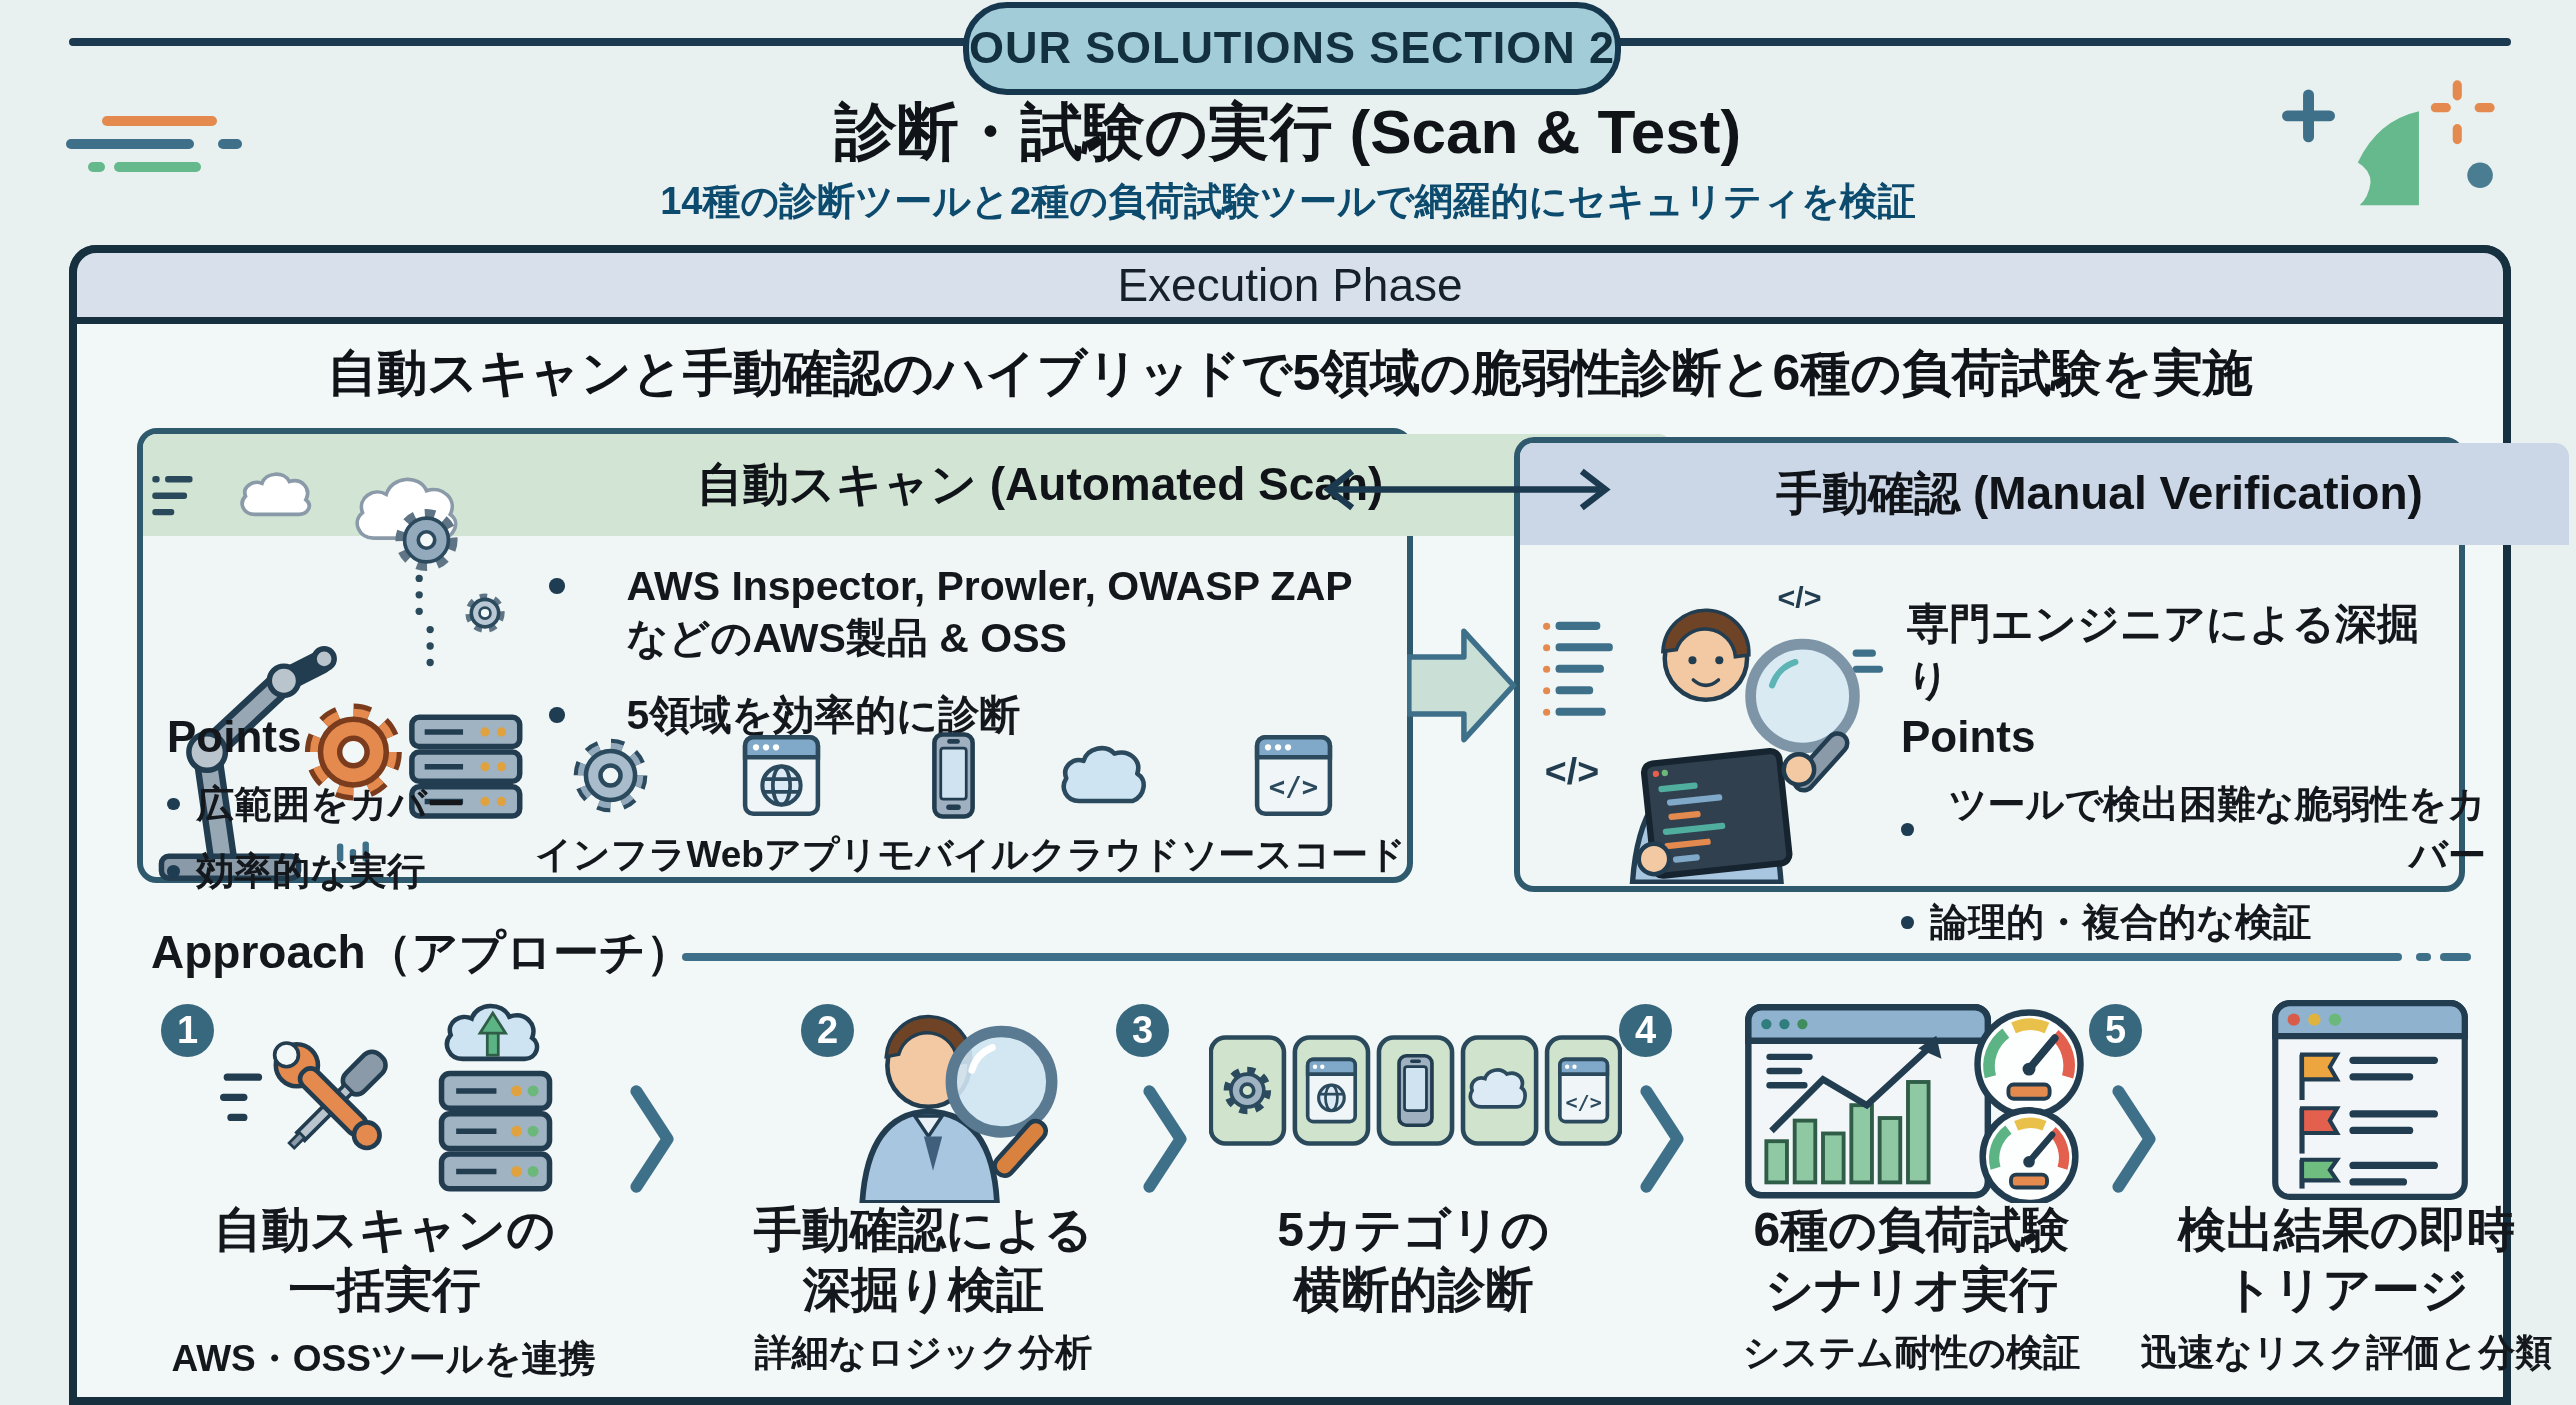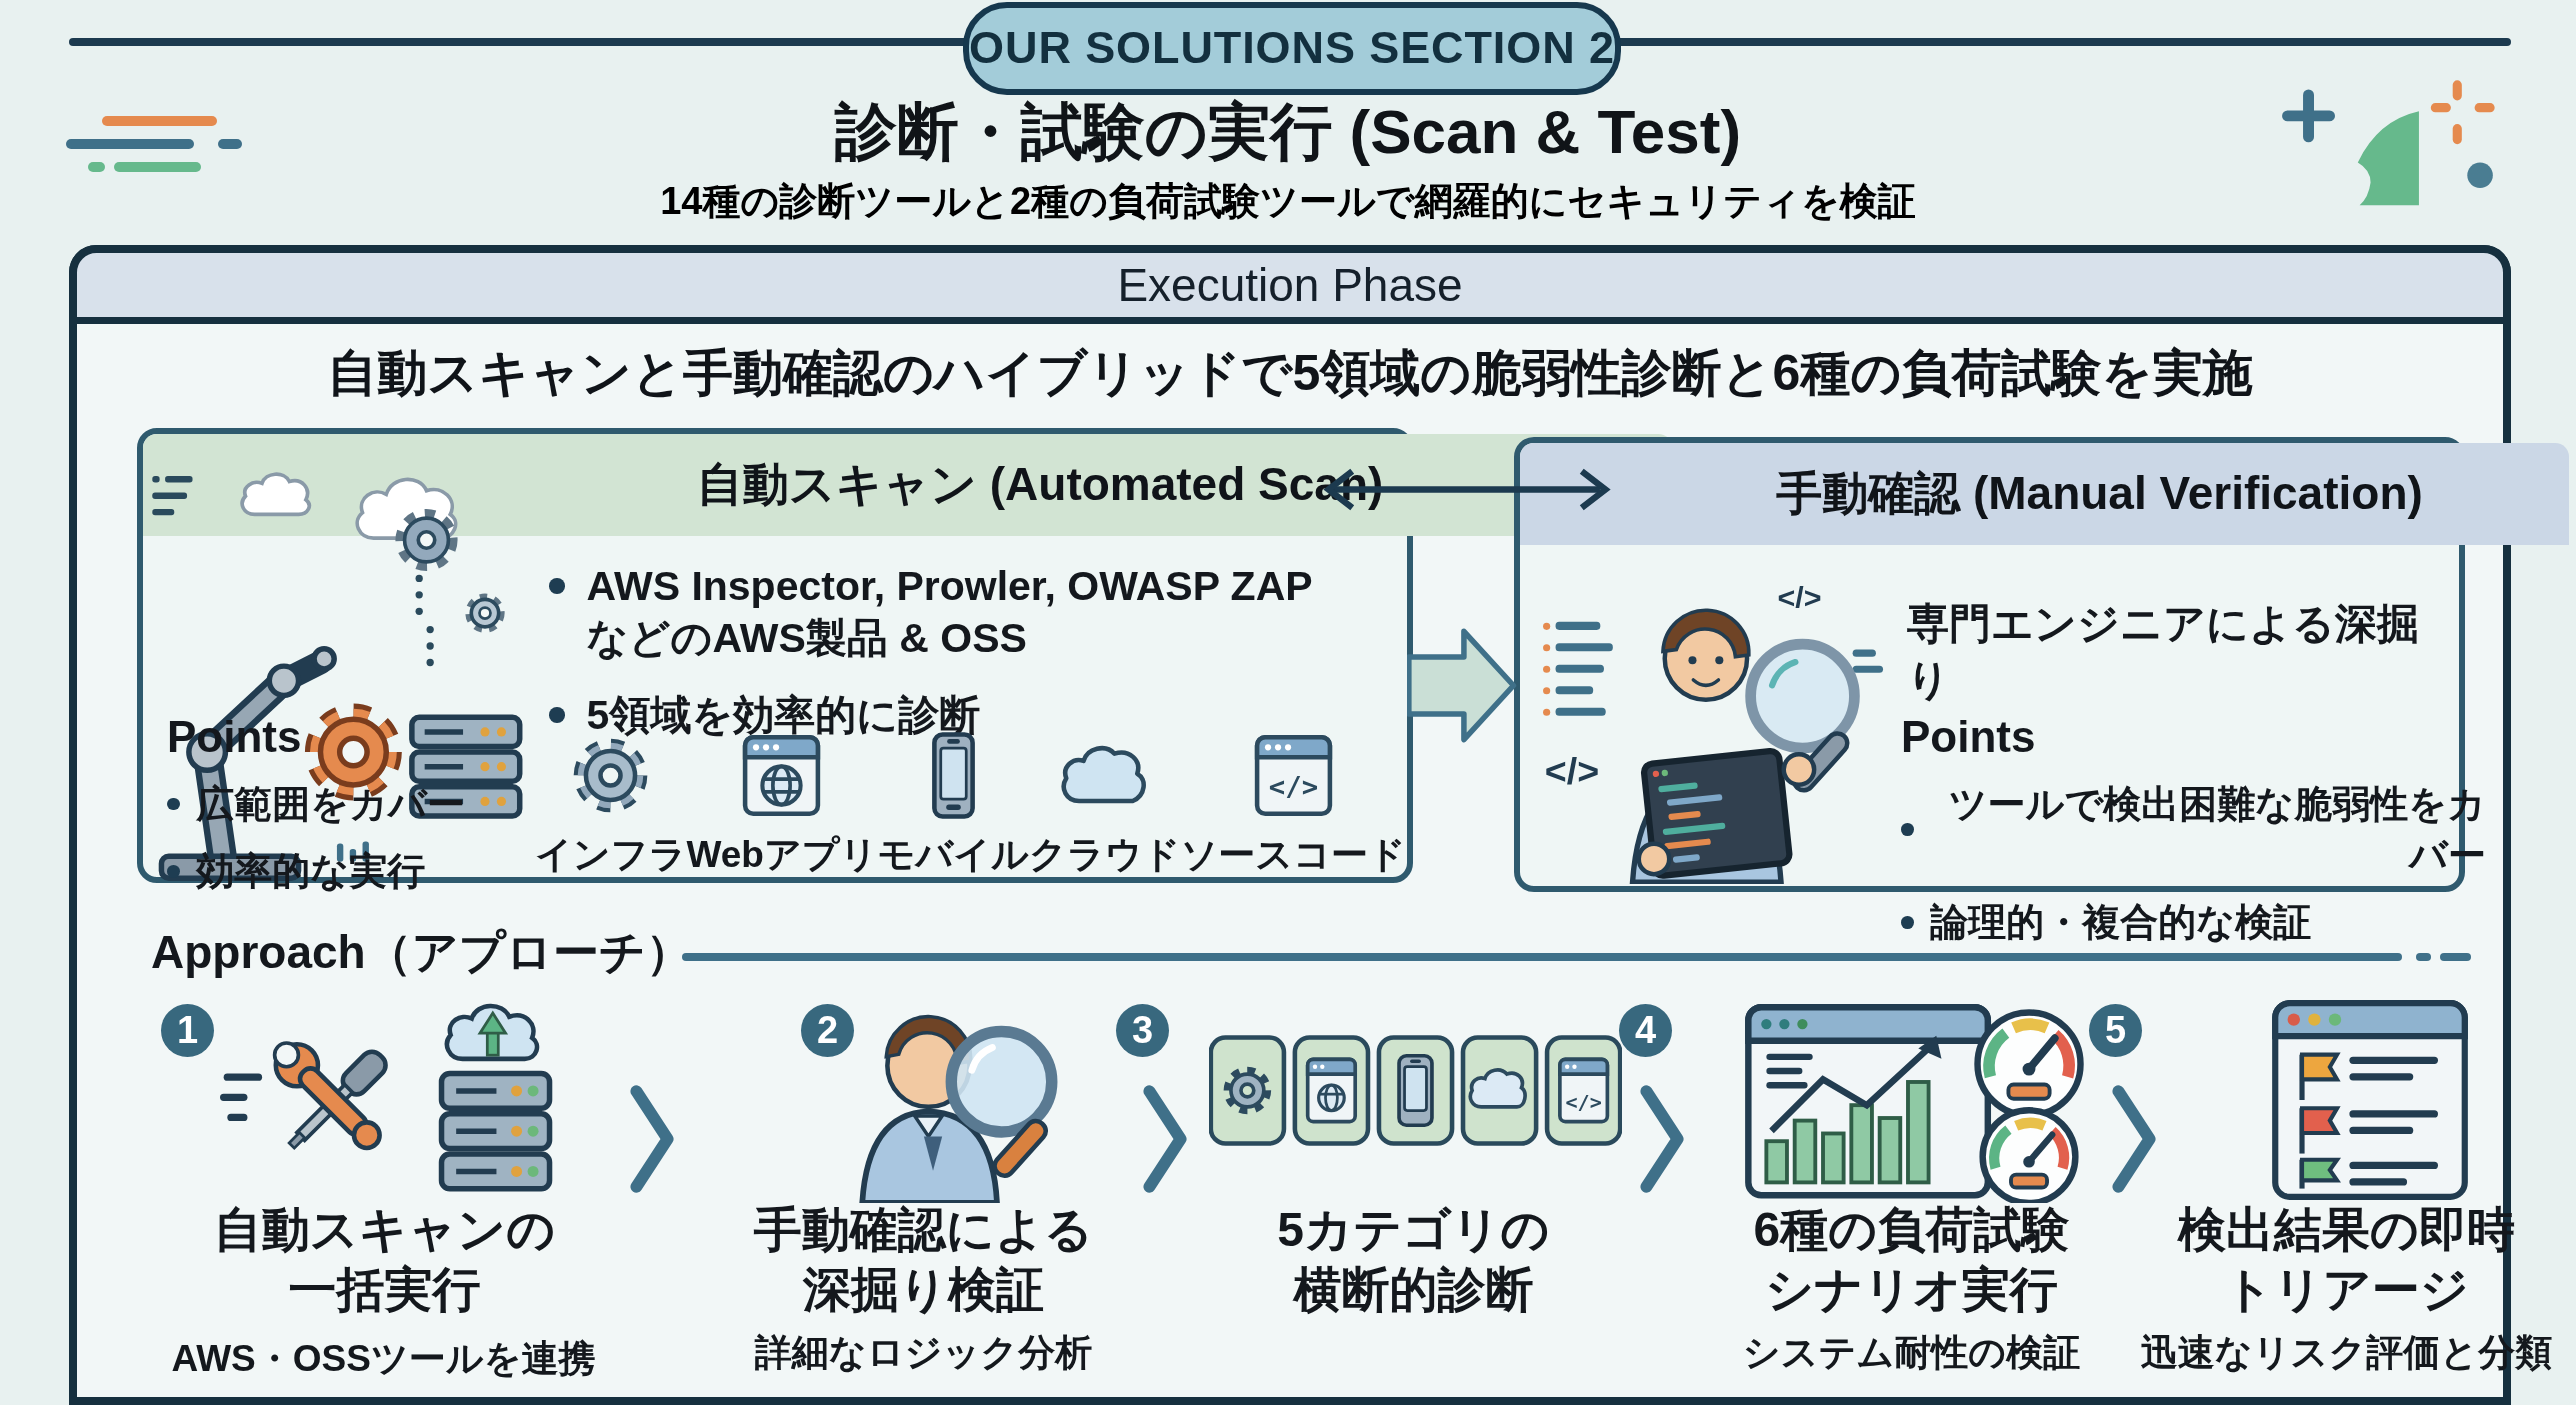--- a/index.html
+++ b/index.html
@@ -11,41 +11,41 @@
   }
   .abs{position:absolute;}
   .ctr{text-align:center;}
   
   .topline{left:69px;top:38px;width:2442px;height:8.2px;background:#1c3a4f;border-radius:4.6px;}
   
   .badge{left:963px;top:1.8px;width:646px;height:81px;background:#a3ccd9;border:6.4px solid #16384e;
     border-radius:44px;display:flex;align-items:center;justify-content:center;
     font-size:45px;font-weight:700;color:#13303f;letter-spacing:0.9px;}
   .title{left:0;top:90px;width:2576px;font-size:62px;font-weight:700;color:#101418;}
-  .subtitle{left:0;top:176px;width:2576px;font-size:38px;font-weight:700;color:#000000;}
+  .subtitle{left:0;top:176px;width:2576px;font-size:38px;font-weight:700;color:#0c4a6e;}
   
   .dline{height:10px;border-radius:5.5px;}
   
   .panel{left:69px;top:245px;width:2442px;height:1160px;background:#f2f7f7;
     border:8.2px solid #16303f;border-radius:27.4px 27.4px 0 0;box-sizing:border-box;}
   .phasebar{left:69px;top:245px;width:2442px;height:79px;background:#d8e1eb;
     border:8.2px solid #16303f;border-bottom-width:7.3px;border-radius:27.4px 27.4px 0 0;box-sizing:border-box;
     display:flex;align-items:center;justify-content:center;font-size:46px;font-weight:400;color:#15202b;}
   .statement{left:101px;top:340px;width:2378px;font-size:50px;font-weight:700;color:#101419;}
   
   .box{border:6.4px solid #2f5a6e;border-radius:20px;box-sizing:border-box;background:#eff6f5;}
   .boxL{left:137px;top:428px;width:1276px;height:455px;text-align:right;}
   .boxR{left:1514px;top:437px;width:951px;height:455px;}
   .boxhead{position:absolute;left:0;top:0;width:100%;height:102px;border-radius:13.7px 13.7px 0 0;
     display:flex;align-items:center;justify-content:center;font-size:46px;font-weight:700;color:#101419;}
   .headG{background:#d2e4d3;}
   .headB{background:#cbd7e6;}
   .bullet{display:flex;align-items:flex-start;margin-bottom:24px;}
   .bdot{width:15.6px;height:15.6px;border-radius:50%;background:#1e3d52;margin:18.3px 22px 0 0;flex:0 0 auto;}
-  .btext{font-size:41px;font-weight:700;line-height:1.28;white-space:pre-line;}
+  .btext{font-size:41px;font-weight:700;line-height:1.28;white-space:pre-line;margin-left:40px;}
   .ptslabel{font-size:44px;font-weight:700;}
   .ptitem{display:flex;align-items:center;margin-top:16.5px;}
   .pdot{width:12.8px;height:12.8px;border-radius:50%;background:#1e3d52;margin:0 16.5px 0 0;flex:0 0 auto;}
   .ptext{font-size:38px;font-weight:700;text-align:right;}
   .catrow{display:flex;justify-content:space-between;}
   .cat{display:flex;flex-direction:column;align-items:center;}
   .catlabel{font-size:37px;font-weight:700;margin-top:9.1px;white-space:nowrap;}
   
   .aphead{left:151px;top:922px;font-size:46px;font-weight:700;}
   .apline{left:682px;top:953px;width:1720px;height:8.2px;background:#3f7089;border-radius:4.6px;}

